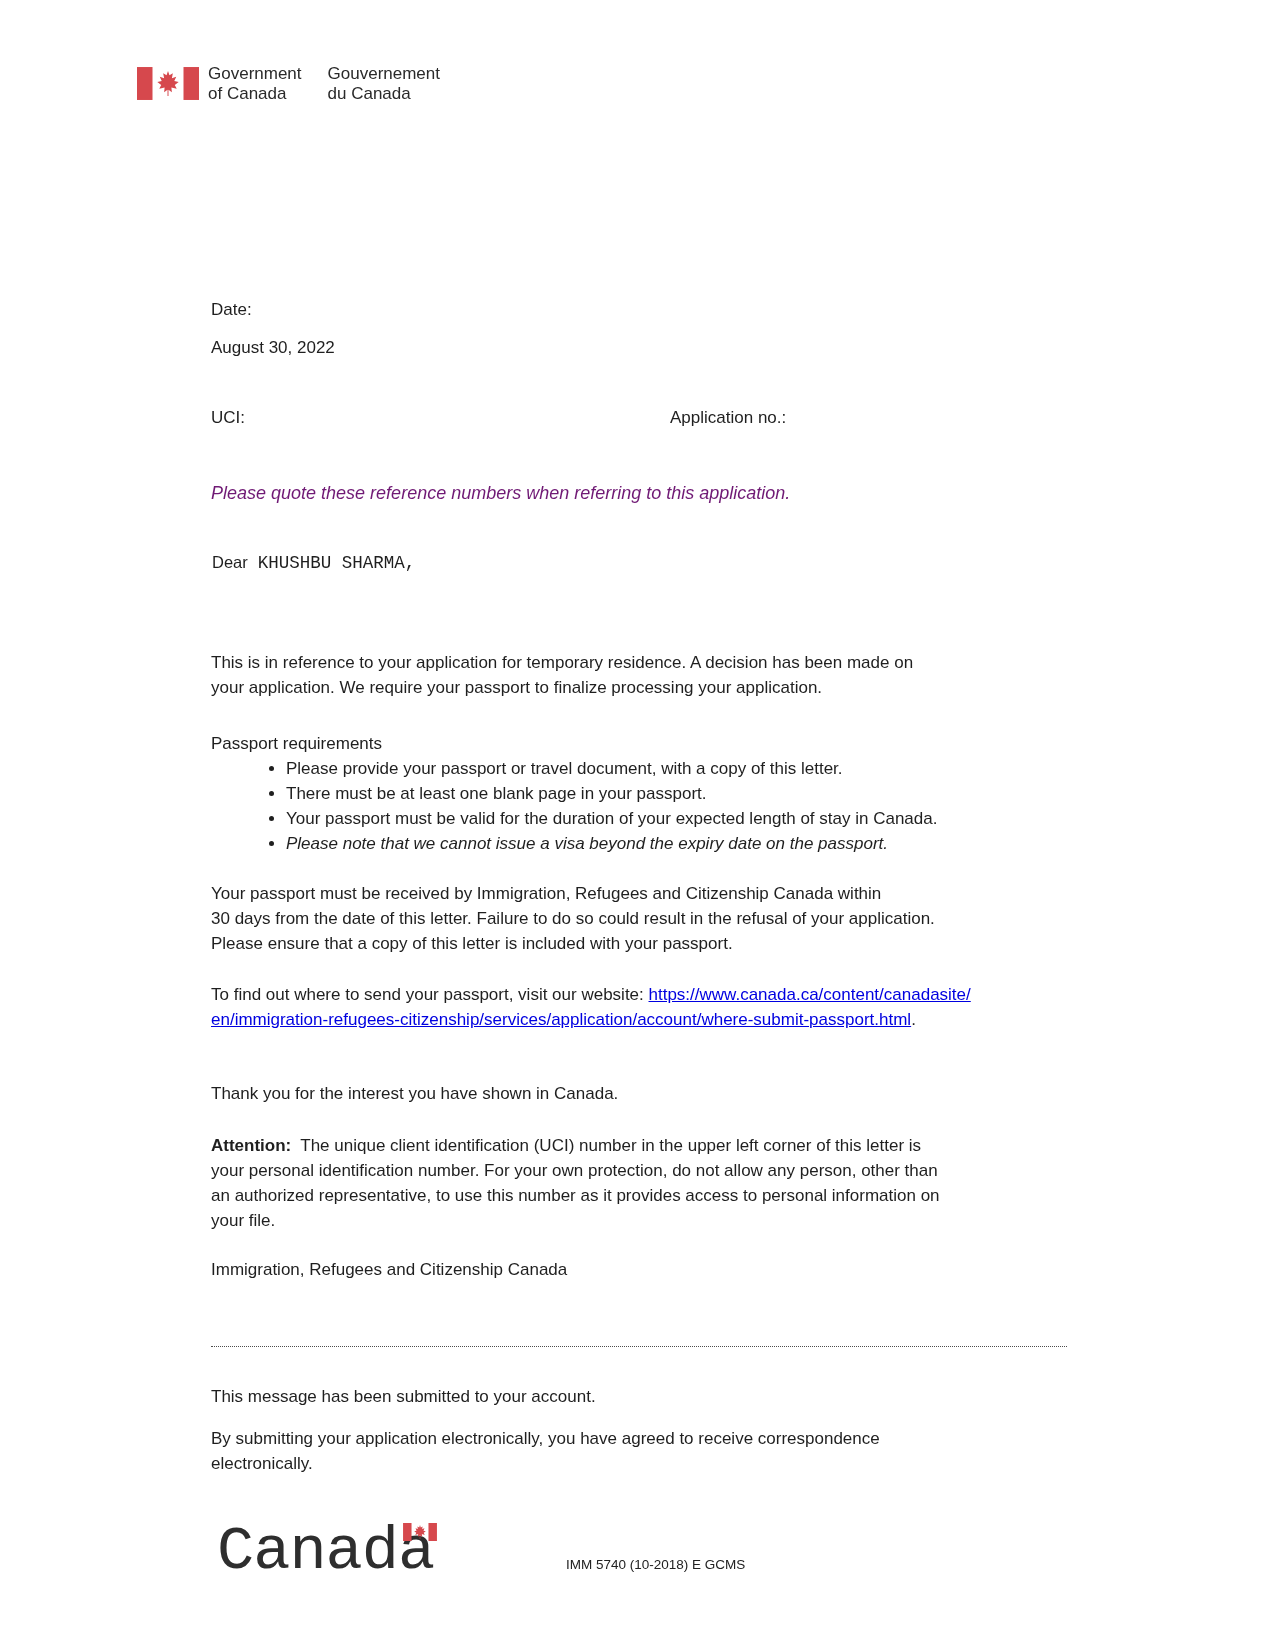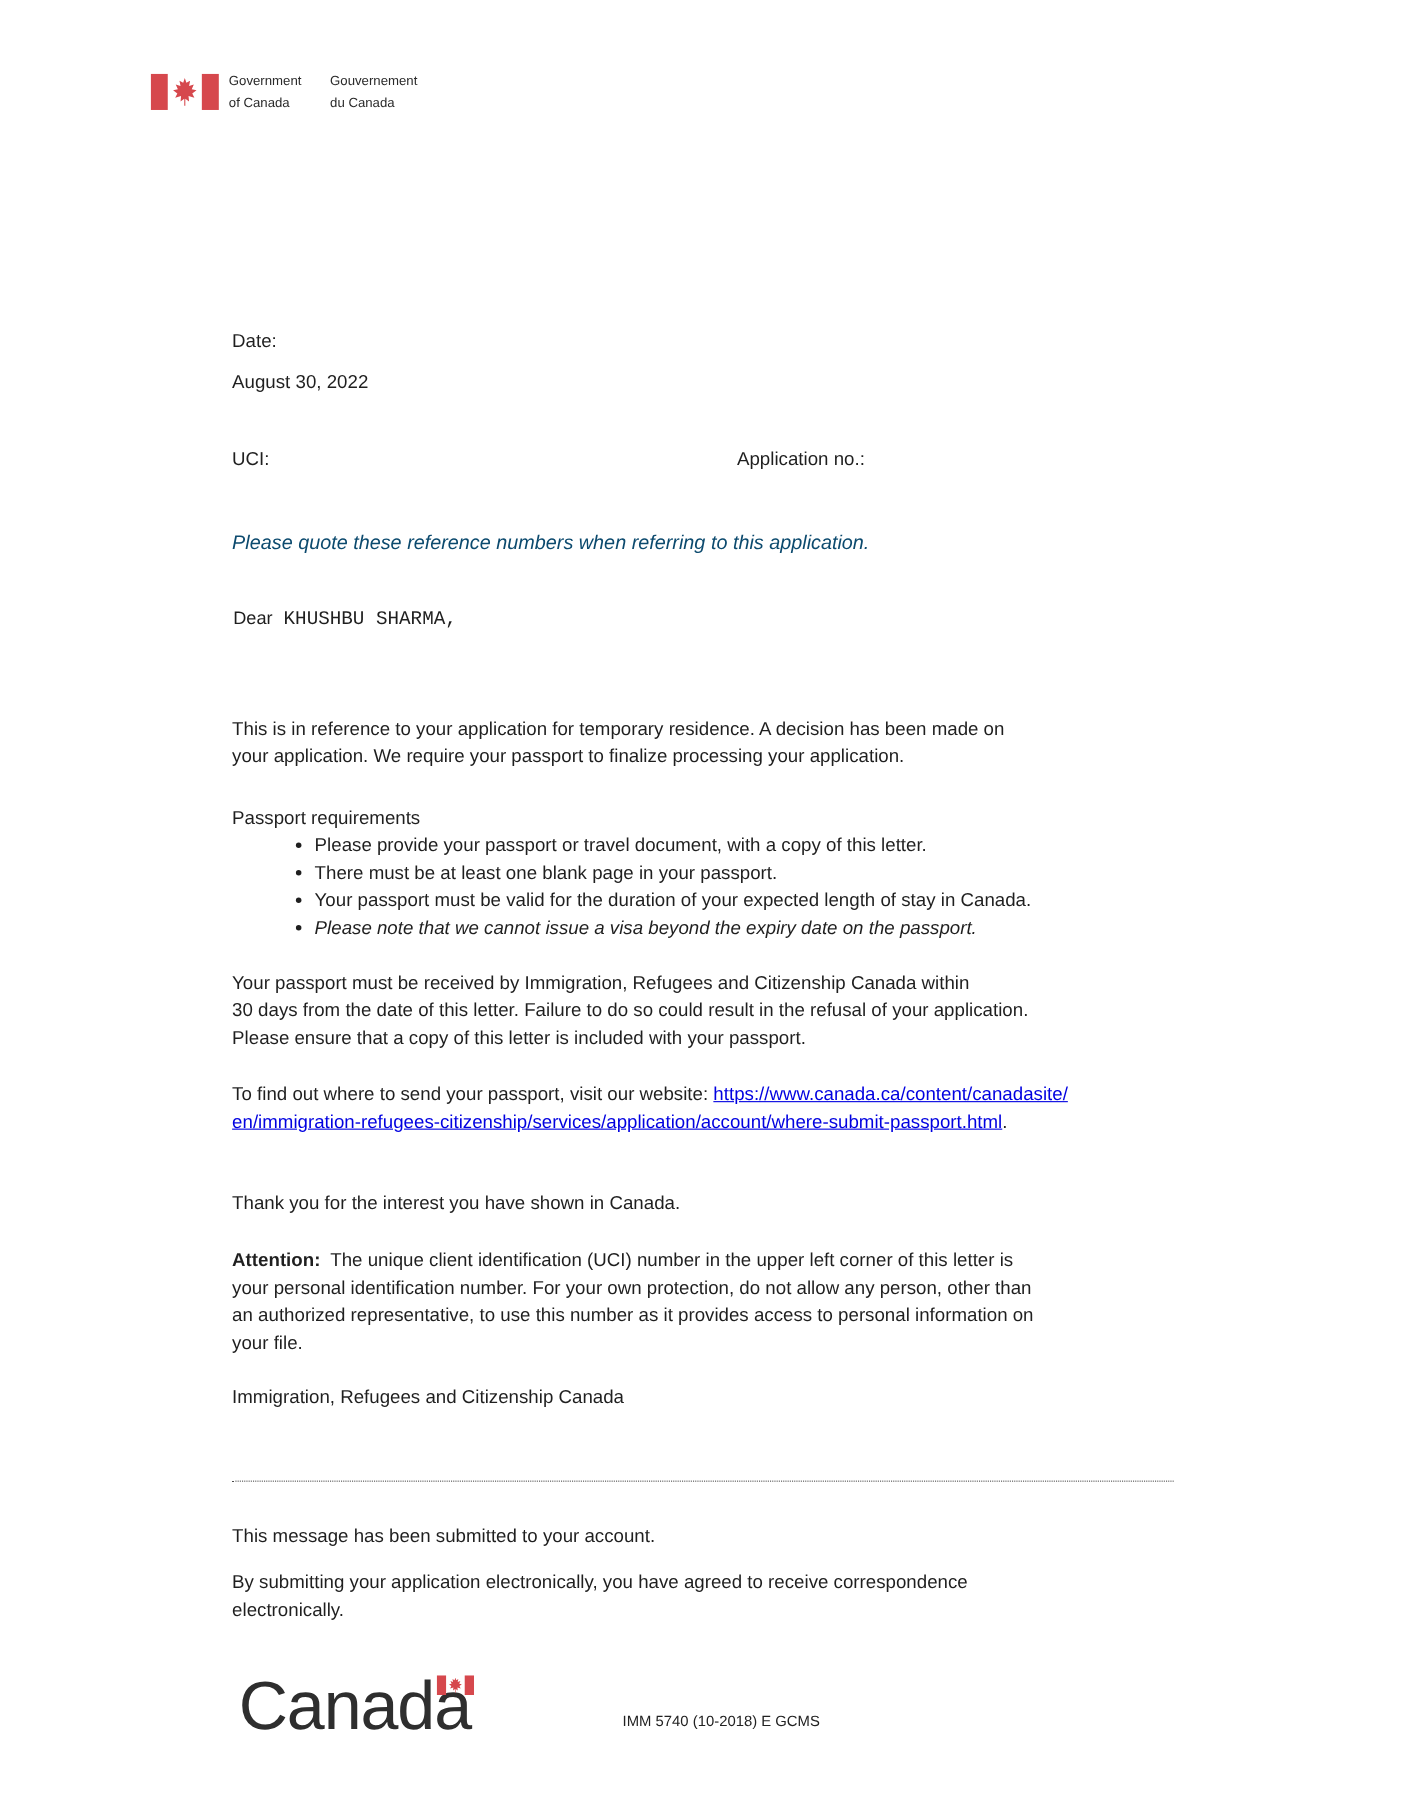--- a/index.html
+++ b/index.html
@@ -11,33 +11,33 @@
     font-family: "Liberation Sans", "DejaVu Sans", sans-serif;
     color: #1f1f1f;
     font-size: 17px;
     line-height: 25px;
   }
   .abs { position: absolute; }
 
   
   .fip { left:137px; top:64px; display:flex; align-items:flex-start; }
   .fip-flag { width:62px; height:33px; margin-top:3px; }
-  .fip-col { font-size:12px; line-height:19.5px; color:#2a2a2a; }
+  .fip-col { font-size:17px; line-height:19.5px; color:#2a2a2a; }
   .fip-col.en { margin-left:9px; }
   .fip-col.fr { margin-left:26px; }
 
   
   .date-row { left:211px; top:297px; display:inline-flex; gap:13px;flex-direction:column; }
   .ref-row  { left:0; top:357px; width:1130px; height:25px;margin-top:48px; }
   .uci-label { position:absolute; left:211px; }
   .app-label { position:absolute; left:670px; }
 
   .notice {
     left:211px; top:481px;
-    color:#0c4a6e;
+    color:#701a75;
     font-style: italic;
     font-size: 18px;
   }
 
   .salutation { left:212px; top:550px; display:inline-flex; gap:10px; align-items:baseline; }
   .salutation .greeting { font-size:16.5px; }
   .salutation .name { font-size:17.5px;font-family:Liberation Mono, monospace; }
 
   .pre { white-space: pre-line; }
 
@@ -66,21 +66,21 @@
     width:856px; height:0;
     border-top:1.5px dotted #4c4c4c;
   }
 
   .account-msg { left:211px; top:1384px; }
   .electronic  { left:211px; top:1426px; width:920px; }
 
   
   .wordmark {
     left:217px; top:1521px;
-    font-family:Liberation Sans, sans-serif;
+    font-family:Liberation Mono, monospace;
     font-size:62px; line-height:62px;
     letter-spacing:-1px;
     color:#2e2e2e;
   }
   .wordmark-flag {
     position:absolute;
     right:-3px; top:2px;
     width:34px; height:18px;
   }
   .form-number { left:566px; top:1556px; font-size:13.5px; line-height:18px; color:#222; }

